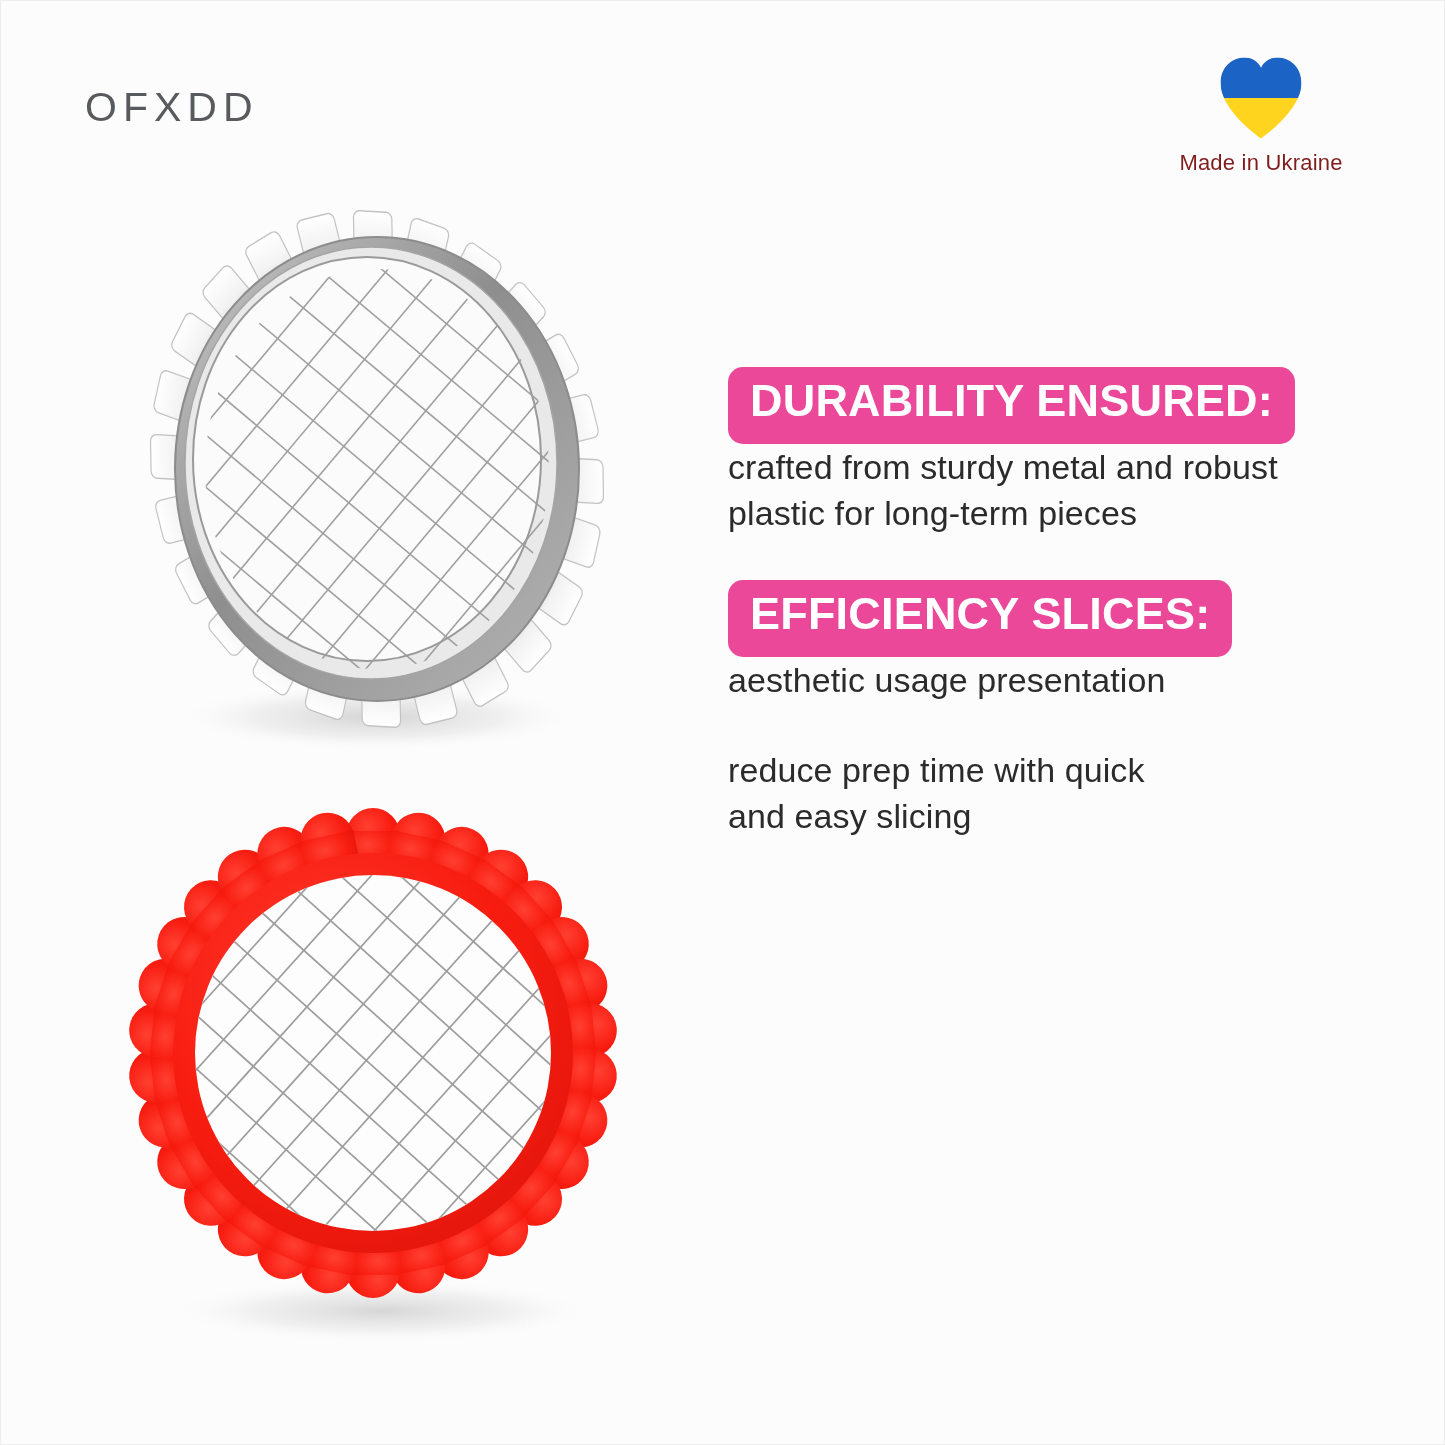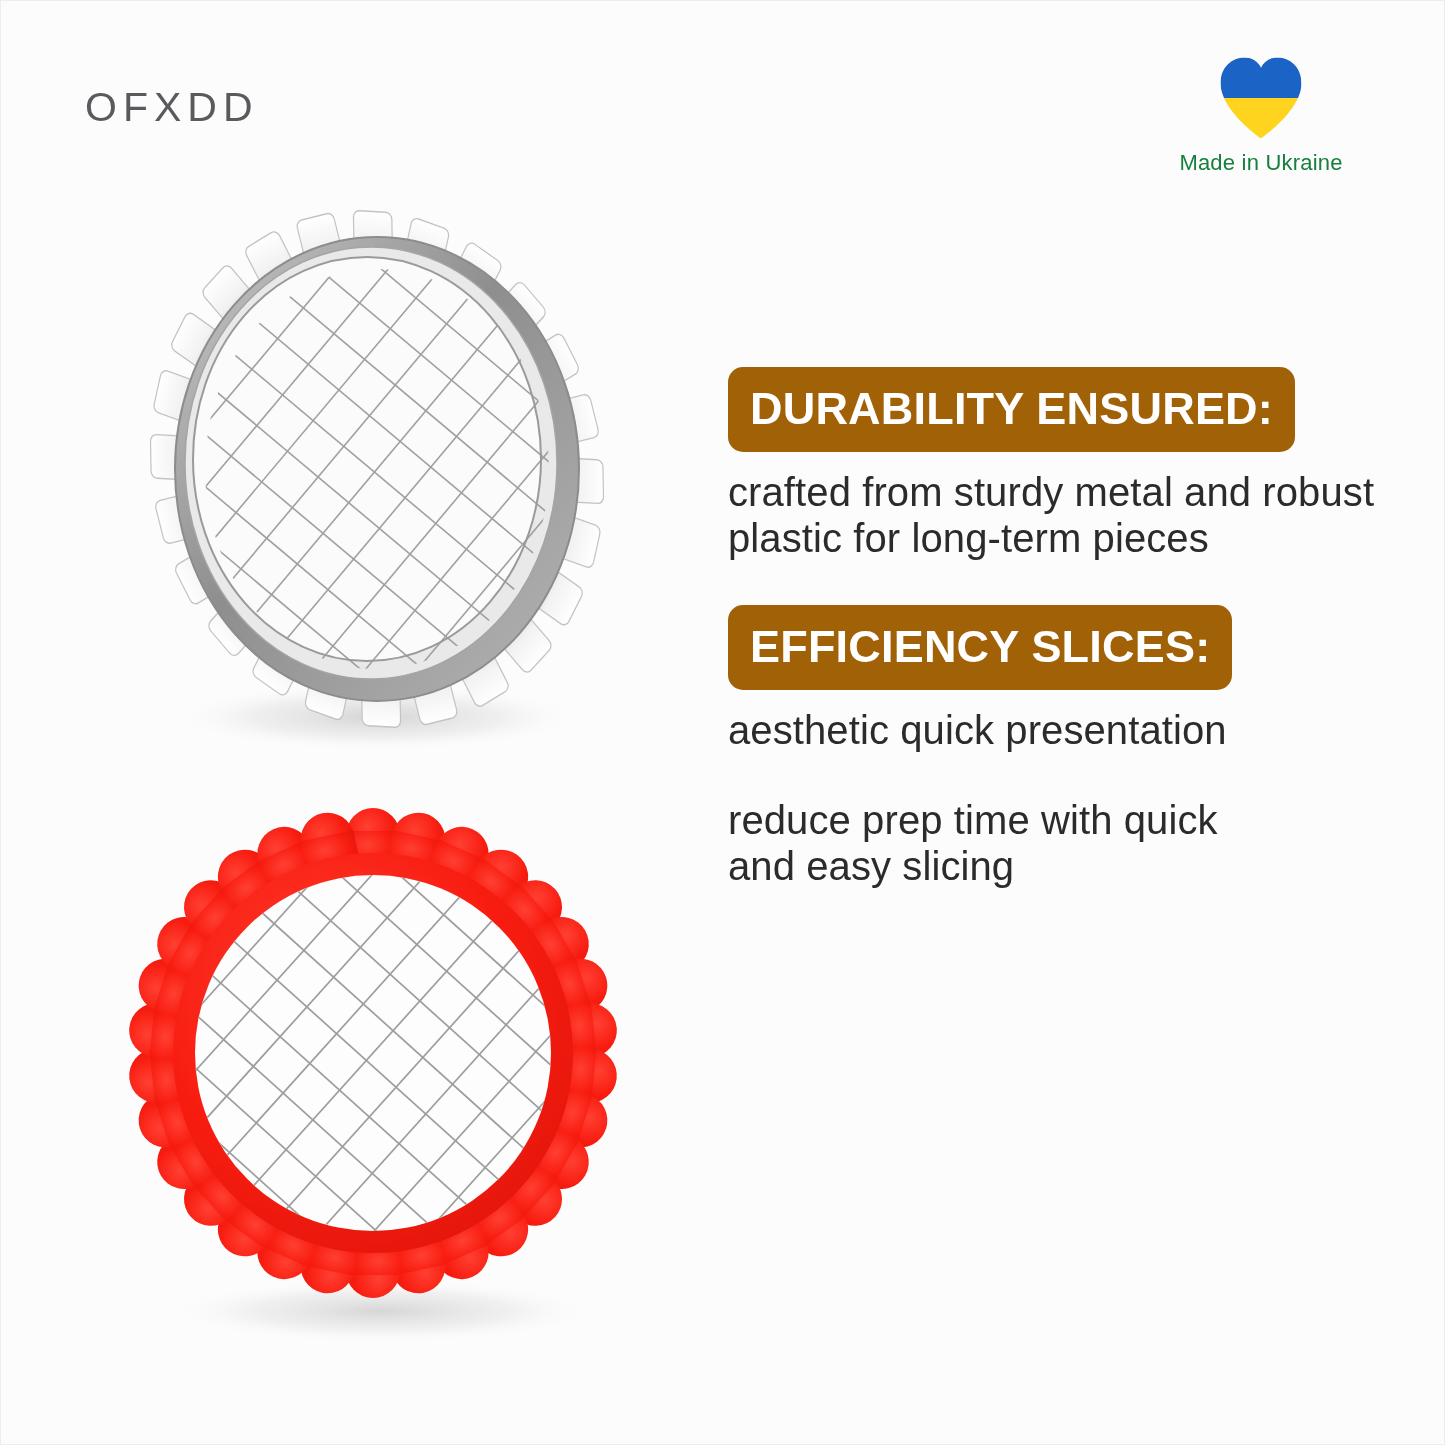--- a/index.html
+++ b/index.html
@@ -47,21 +47,21 @@
   }
   #heart-icon {
     display: block;
     margin: 0 auto;
     width: 92px;
     height: 90px;
   }
   #ukraine-label {
     margin-top: 7px;
     font-size: 22px;
-    color: #15803d;
+    color: #7f1d1d;
     font-weight: 400;
     letter-spacing: 0.2px;
     font-family: "Liberation Sans", sans-serif;
   }
 
   
   .product {
     position: absolute;
   }
   #product-metal {
@@ -89,34 +89,34 @@
     top: 366px;
     width: 660px;
   }
   .feature {
     margin-bottom: 44px;
   }
   .feature:last-child { margin-bottom: 0; }
 
   .feature-badge {
     display: inline-block;
-    background: #a16207;
+    background: #ec4899;
     color: #ffffff;
     font-size: 45px;
     font-weight: bold;
     letter-spacing: 0.2px;
     line-height: 1;
-    padding: 19px 22px 21px 22px;
+    padding: 11px 22px 21px 22px;
     border-radius: 15px;
     white-space: nowrap;
     font-family: "Liberation Sans", sans-serif;
   }
   .feature-desc {
-    margin-top: 17px;
-    font-size: 40px;
+    margin-top: 0;
+    font-size: 34px;
     line-height: 46px;
     color: #2b2b2b;
     font-weight: 300;
     letter-spacing: 0.1px;
     font-family: "Liberation Sans", sans-serif;
   }
   .feature-desc span { display: block; }
 </style>
 </head>
 <body>
@@ -466,21 +466,21 @@
       <div class="feature-badge">DURABILITY ENSURED:</div>
       <div class="feature-desc">
         <span>crafted from sturdy metal and robust</span>
         <span>plastic for long-term pieces</span>
       </div>
     </div>
 
     <div class="feature">
       <div class="feature-badge">EFFICIENCY SLICES:</div>
       <div class="feature-desc">
-        <span>aesthetic quick presentation</span>
+        <span>aesthetic usage presentation</span>
       </div>
     </div>
 
 
     <div class="feature">
       <div class="feature-desc">
         <span>reduce prep time with quick</span>
         <span>and easy slicing</span>
       </div>
     </div>

